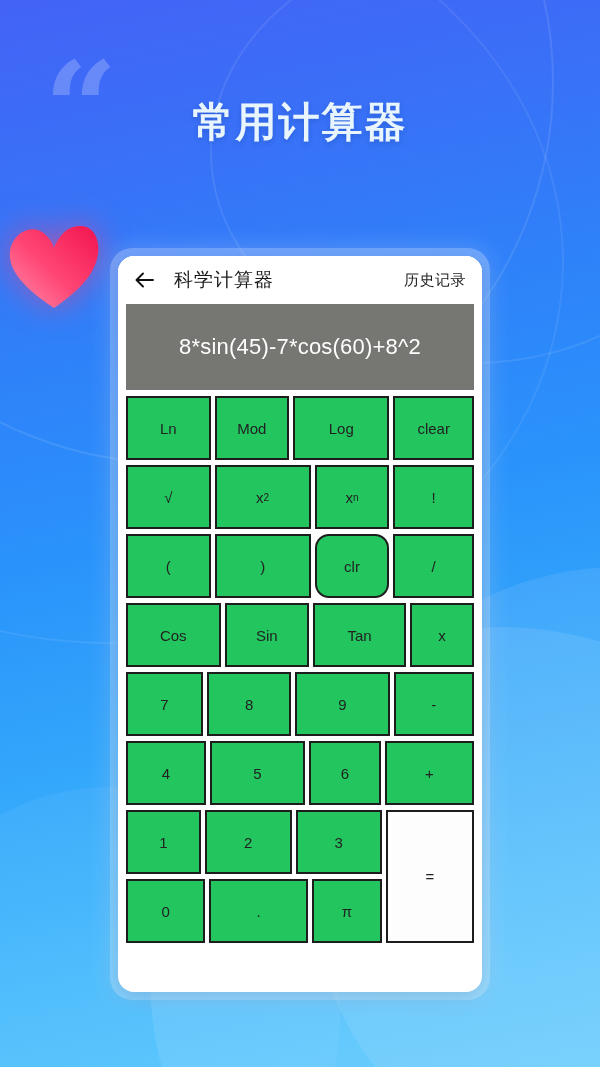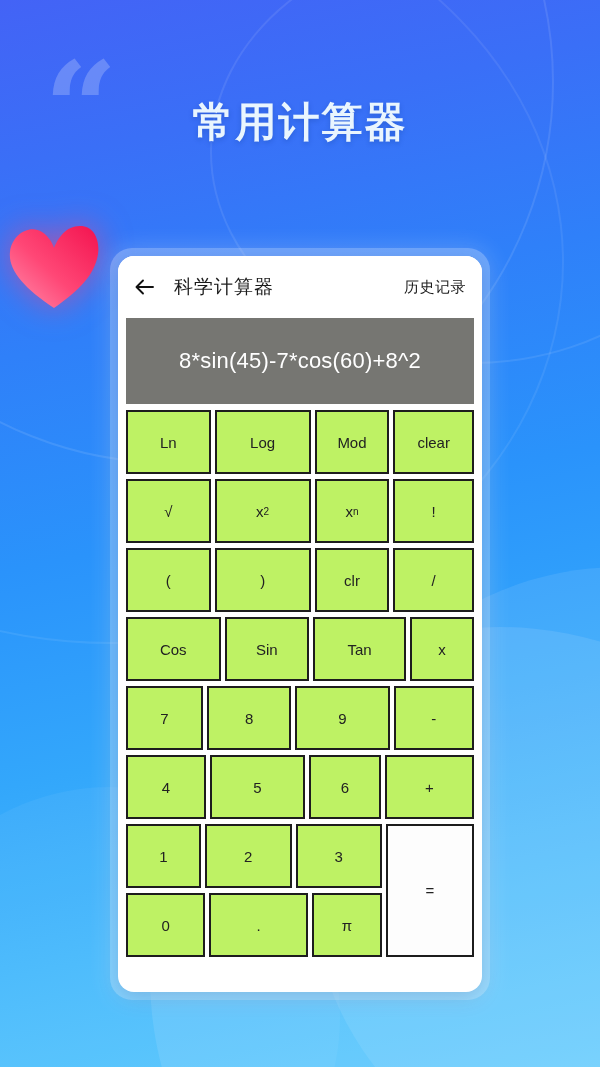--- a/index.html
+++ b/index.html
@@ -137,21 +137,21 @@
     top: 256px;
     width: 364px;
     height: 736px;
     background: #ffffff;
     border-radius: 16px;
     overflow: hidden;
     box-shadow: 0 6px 20px rgba(20,50,120,0.18);
   }
 
   .app-header {
-    height: 62px;
+    height: 48px;
     background: #ffffff;
     display: flex;
     align-items: center;
     padding: 0 16px 0 14px;
     box-sizing: border-box;
   }
   .back-icon {
     width: 26px; height: 26px;
     flex: 0 0 auto;
     display: flex; align-items: center; justify-content: center;
@@ -191,21 +191,21 @@
     padding: 6px 8px 8px 8px;
     box-sizing: border-box;
   }
   .key-row {
     display: flex;
     margin-bottom: 5px;
     height: 64px;
   }
   .key {
     border: 2.5px solid #1d1d1d;
-    background: #bef264;
+    background: #22c55e;
     display: flex;
     align-items: center;
     justify-content: center;
     font-size: 15px;
     color: #222;
     box-sizing: border-box;
     margin-right: 4px;
     user-select: none;
     text-align: center;
   }
@@ -288,40 +288,40 @@
     </div>
 
     <div class="display">
       <span class="display-text">8*sin(45)-7*cos(60)+8^2</span>
     </div>
 
     <div class="keypad">
       <div id="main-rows">
           <div class="key-row">
             <div class="key" style="flex: 1.05 1 0px;">Ln</div>
+            <div class="key" style="flex: 0.92 1 0px;">Mod</div>
             <div class="key" style="flex: 1.2 1 0px;">Log</div>
-            <div class="key" style="flex: 0.92 1 0px;">Mod</div>
             <div class="key" style="flex: 1 1 0px;">clear</div>
           </div>
           <div class="key-row">
             <div class="key" style="flex: 1.05 1 0px;">√</div>
             <div class="key" style="flex: 1.2 1 0px;">
               <span>x</span>
               <sup>2</sup>
             </div>
             <div class="key" style="flex: 0.92 1 0px;">
               <span>x</span>
               <sup>n</sup>
             </div>
             <div class="key" style="flex: 1 1 0px;">!</div>
           </div>
           <div class="key-row">
             <div class="key" style="flex: 1.05 1 0px;">(</div>
             <div class="key" style="flex: 1.2 1 0px;">)</div>
-            <div class="key" style="flex: 0.92 1 0px;">clr</div>
+            <div class="key" style="flex: 0.92 1 0px; border-radius: 14px;">clr</div>
             <div class="key" style="flex: 1 1 0px;">/</div>
           </div>
           <div class="key-row">
             <div class="key" style="flex: 1.18 1 0px;">Cos</div>
             <div class="key" style="flex: 1.05 1 0px;">Sin</div>
             <div class="key" style="flex: 1.16 1 0px;">Tan</div>
             <div class="key" style="flex: 0.78 1 0px;">x</div>
           </div>
           <div class="key-row">
             <div class="key" style="flex: 1.05 1 0px;">7</div>

